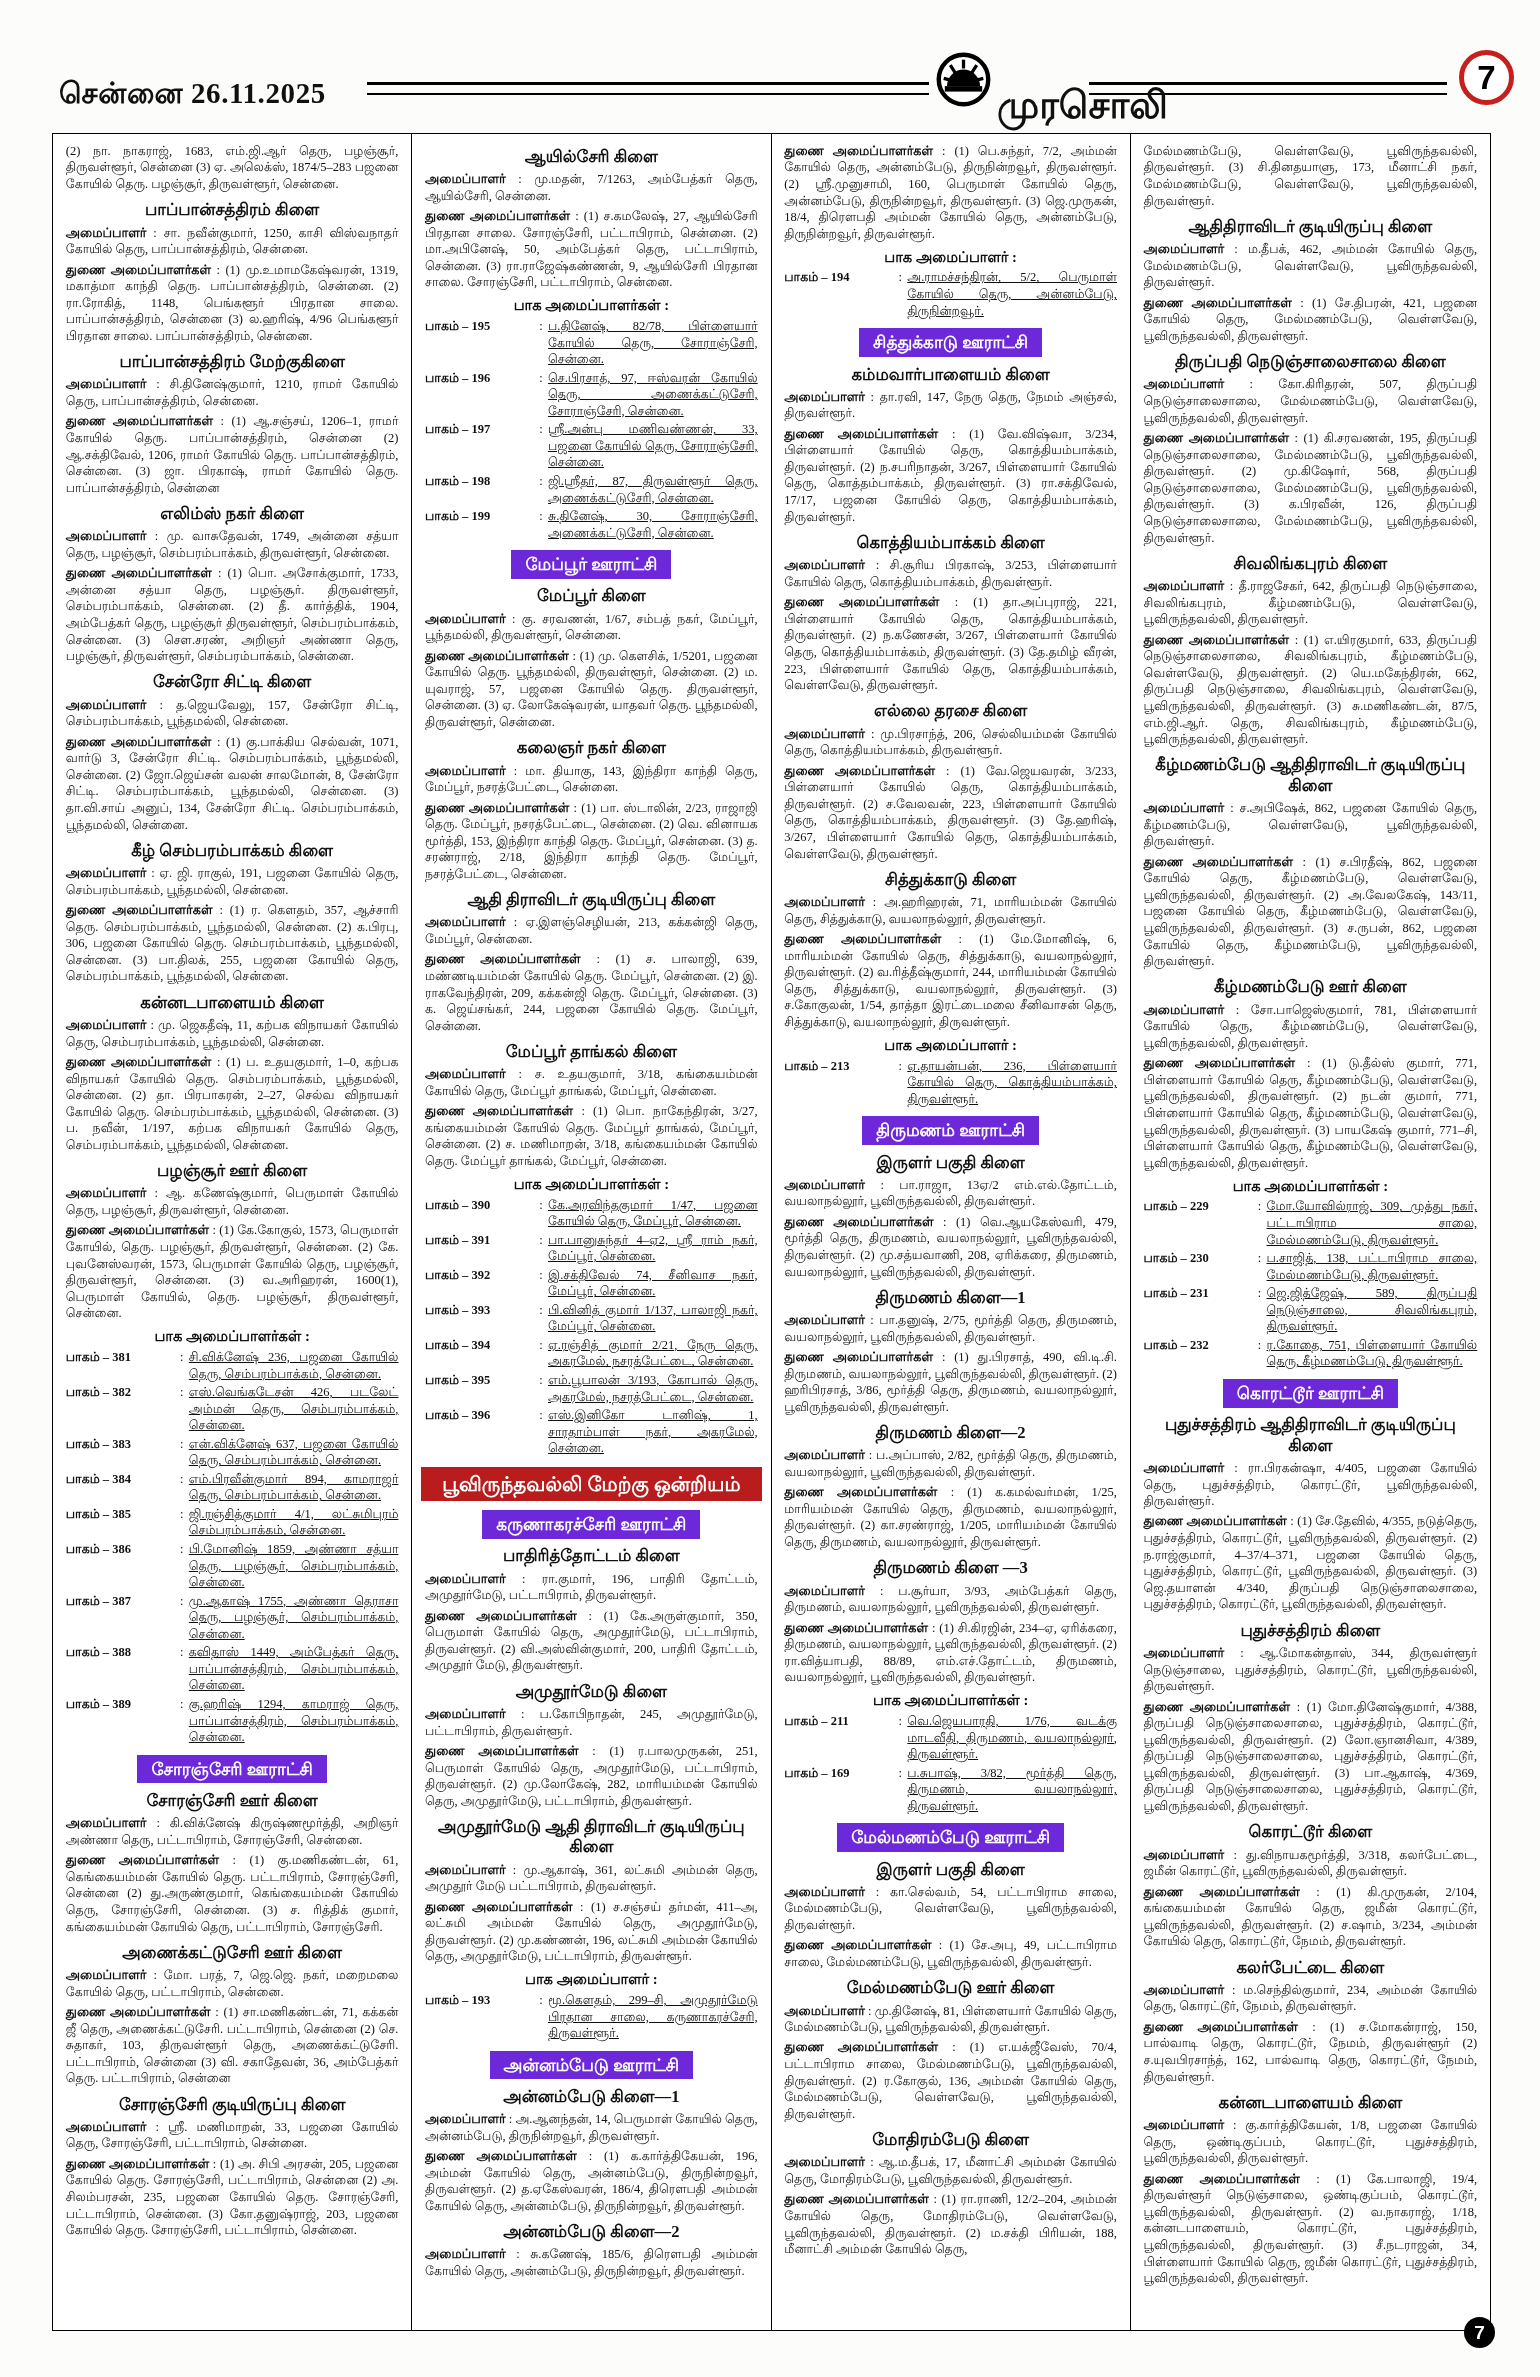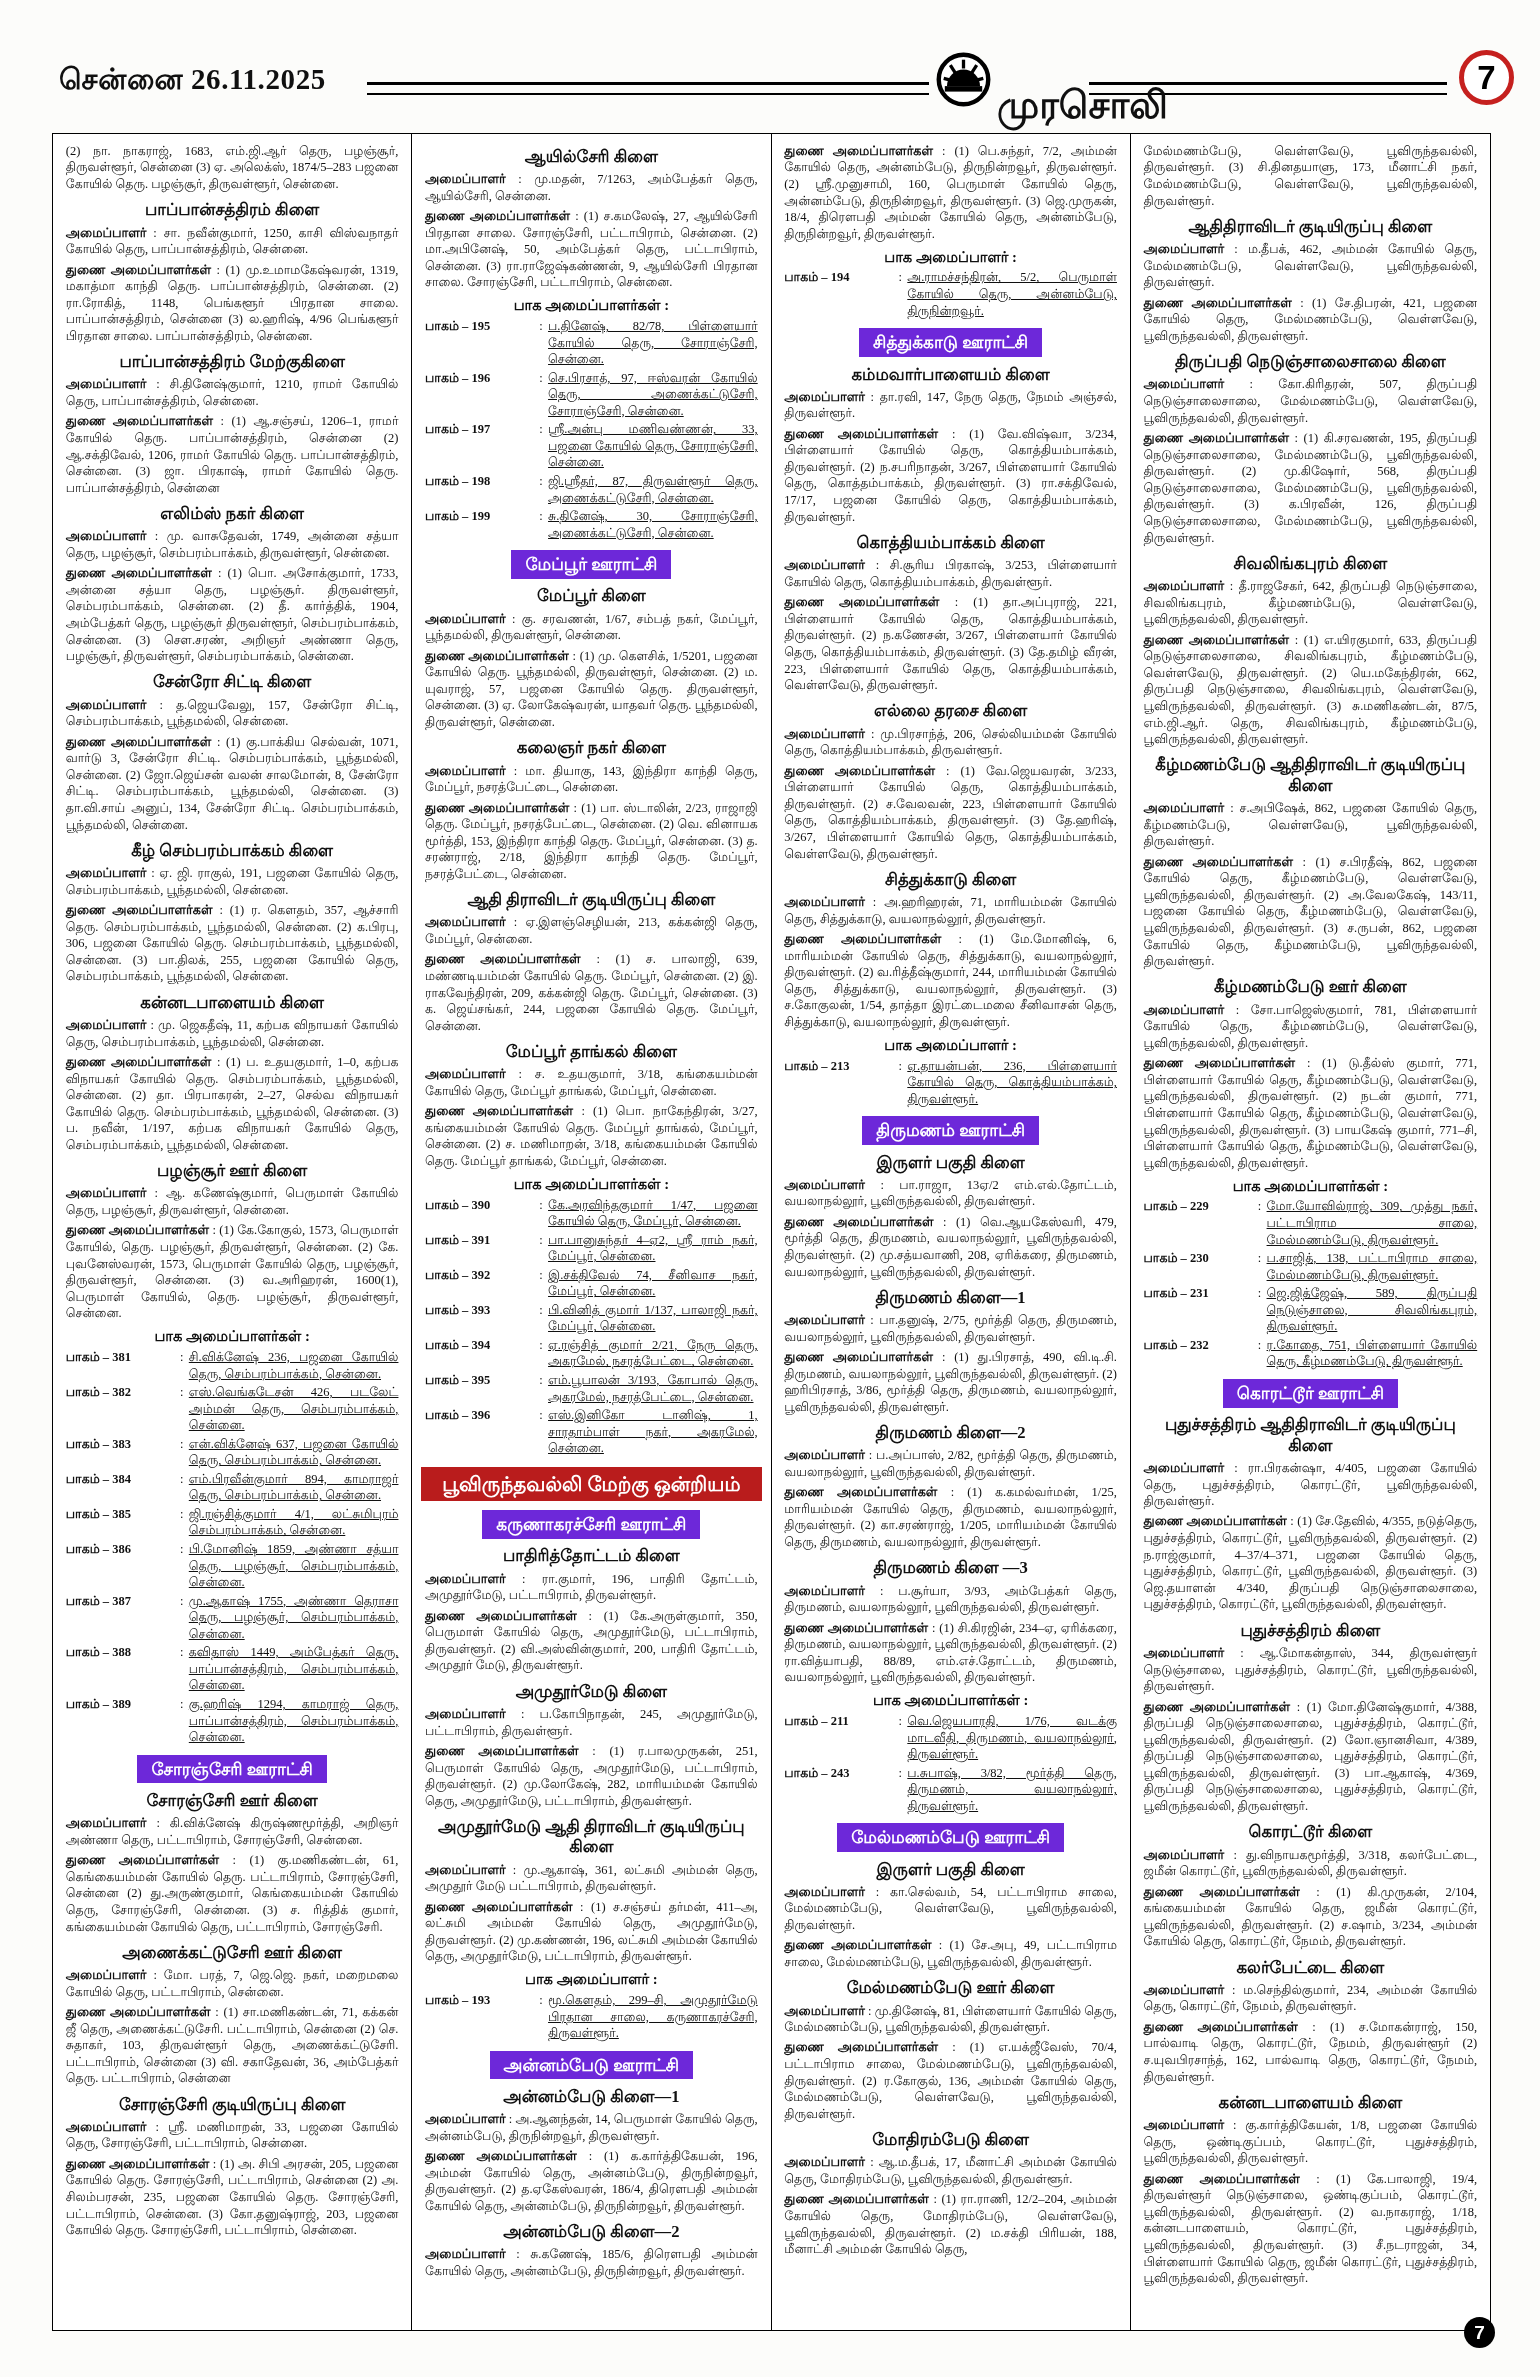--- a/index.html
+++ b/index.html
@@ -2,21 +2,21 @@
 <html style="font-size:10.2px"><head>
 <meta charset="utf-8">
 <style>
   html,body{margin:0;padding:0;}
   body{
     width:1541px;height:2377px;position:relative;
     background:#fcfcfa;color:#101010;
     font-family:"Liberation Serif", serif;
   }
   
-  .hdr-date{position:absolute;left:59px;top:63px;font-size:29px;font-weight:bold;letter-spacing:0.6px;}
+  .hdr-date{position:absolute;left:59px;top:77px;font-size:29px;font-weight:bold;letter-spacing:0.6px;}
   .hdr-rule{position:absolute;top:82px;height:7.7px;border-top:3.2px solid #000;border-bottom:2.6px solid #000;}
   .rule-left{left:367px;width:562px;}
   .rule-right{left:1089px;width:358px;}
   .hdr-logo{position:absolute;left:936px;top:52px;width:55px;height:55px;}
   .hdr-mast{position:absolute;left:997px;top:59px;font-size:38px;font-weight:bold;margin-top:24px;}
   .hdr-pageno{
     position:absolute;left:1459px;top:50px;width:55px;height:55px;border-radius:50%;
     border:5.1px solid #c5201e;background:#fff;box-sizing:border-box;
     display:flex;align-items:center;justify-content:center;
     font-size:33px;font-weight:bold;color:#000;font-family:"Liberation Sans",sans-serif;
@@ -299,21 +299,21 @@
       <div class="h">திருமணம் கிளை —3</div>
       <div class="p"><b>அமைப்பாளர் </b><span>: ப.சூர்யா, 3/93, அம்பேத்கர் தெரு, திருமணம், வயலாநல்லூர், பூவிருந்தவல்லி, திருவள்ளூர்.</span></div>
       <div class="p"><b>துணை அமைப்பாளர்கள் </b><span>: (1) சி.கிரஜின், 234–ஏ, ஏரிக்கரை, திருமணம், வயலாநல்லூர், பூவிருந்தவல்லி, திருவள்ளூர். (2) ரா.வித்யாபதி, 88/89, எம்.எச்.தோட்டம், திருமணம், வயலாநல்லூர், பூவிருந்தவல்லி, திருவள்ளூர்.</span></div>
       <div class="sub">பாக அமைப்பாளர்கள் :</div>
       <div class="part">
         <span class="num">பாகம் – 211</span>
         <span class="colon">:</span>
         <span class="text">வெ.ஜெயபாரதி, 1/76, வடக்கு மாடவீதி, திருமணம், வயலாநல்லூர், திருவள்ளூர்.</span>
       </div>
       <div class="part">
-        <span class="num">பாகம் – 243</span>
+        <span class="num">பாகம் – 169</span>
         <span class="colon">:</span>
         <span class="text">ப.சுபாஷ், 3/82, மூர்த்தி தெரு, திருமணம், வயலாநல்லூர், திருவள்ளூர்.</span>
       </div>
       <div class="banner">மேல்மணம்பேடு ஊராட்சி</div>
       <div class="h">இருளர் பகுதி கிளை</div>
       <div class="p"><b>அமைப்பாளர் </b><span>: கா.செல்வம், 54, பட்டாபிராம சாலை, மேல்மணம்பேடு, வெள்ளவேடு, பூவிருந்தவல்லி, திருவள்ளூர்.</span></div>
       <div class="p"><b>துணை அமைப்பாளர்கள் </b><span>: (1) சே.அபு, 49, பட்டாபிராம சாலை, மேல்மணம்பேடு, பூவிருந்தவல்லி, திருவள்ளூர்.</span></div>
       <div class="h">மேல்மணம்பேடு ஊர் கிளை</div>
       <div class="p"><b>அமைப்பாளர் </b><span>: மு.தினேஷ், 81, பிள்ளையார் கோயில் தெரு, மேல்மணம்பேடு, பூவிருந்தவல்லி, திருவள்ளூர்.</span></div>
       <div class="p"><b>துணை அமைப்பாளர்கள் </b><span>: (1) எ.யக்ஜீவேஸ், 70/4, பட்டாபிராம சாலை, மேல்மணம்பேடு, பூவிருந்தவல்லி, திருவள்ளூர். (2) ர.கோகுல், 136, அம்மன் கோயில் தெரு, மேல்மணம்பேடு, வெள்ளவேடு, பூவிருந்தவல்லி, திருவள்ளூர்.</span></div>

